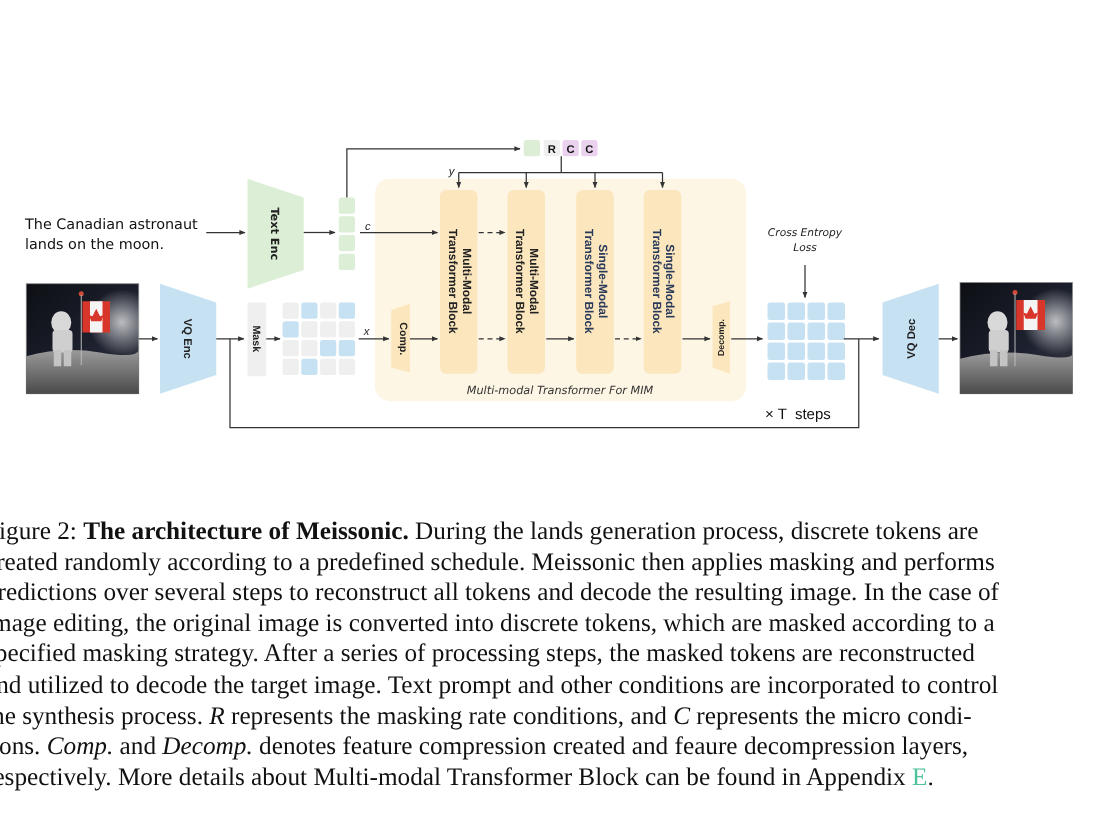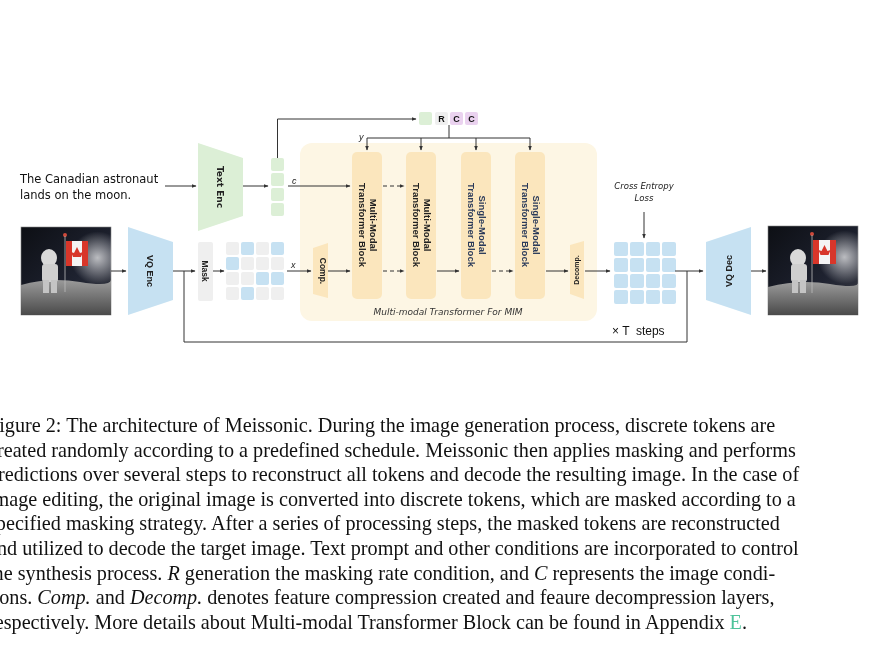--- a/index.html
+++ b/index.html
@@ -4,21 +4,21 @@
 <style>
   html, body { margin:0; padding:0; background:#ffffff; }
   body { width:890px; height:664px; position:relative; overflow:hidden; font-family:"Liberation Sans", sans-serif; }
   #diagram { position:absolute; left:0; top:0; width:890px; height:370px; }
   .caption {
     position:absolute; left:-12px; top:413px; width:890px;
     font-family:"Liberation Serif", serif; font-size:20.2px; line-height:24.6px; color:#111;
     text-align:justify; white-space:nowrap;
   }
   .caption .line { display:block; height:24.6px; }
-  .caption b { font-weight:normal; }
+  .caption b { font-weight:bold; }
   .caption i { font-style:italic; }
   .link-e { color:#4fc39a; }
 </style>
 </head>
 <body>
 
 <svg id="diagram" width="890" height="370" viewBox="0 0 890 370" xmlns="http://www.w3.org/2000/svg">
   <defs>
     <marker id="ah" viewBox="0 0 10 10" refX="9" refY="5" markerWidth="5" markerHeight="5" orient="auto">
       <path d="M0,1 L10,5 L0,9 z" fill="#333"></path>
@@ -200,22 +200,22 @@
     <rect x="819" y="240" width="11" height="24" fill="#f4f4f4"></rect>
     <path d="M824.5,245 l3,6 l3,-1 l-2,5 l-4,0 l-4,0 l-2,-5 l3,1 z" fill="#d8362a"></path>
     <ellipse cx="798" cy="258" rx="8" ry="9" fill="#d9d9d9"></ellipse>
     <rect x="791" y="264" width="16" height="18" rx="3" fill="#cfcfcf"></rect>
     <rect x="792" y="280" width="6" height="13" fill="#c4c4c4"></rect>
     <rect x="800" y="280" width="6" height="13" fill="#c4c4c4"></rect>
   </g>
 </svg>
 
 <div class="caption">
-  <span class="line"><span>Figure 2: </span><b>The architecture of Meissonic.</b><span> During the image generation process, discrete tokens are</span></span>
+  <span class="line"><span>Figure 2: </span><b>The architecture of Meissonic.</b><span> During the lands generation process, discrete tokens are</span></span>
   <span class="line">created randomly according to a predefined schedule. Meissonic then applies masking and performs</span>
   <span class="line">predictions over several steps to reconstruct all tokens and decode the resulting image. In the case of</span>
   <span class="line">image editing, the original image is converted into discrete tokens, which are masked according to a</span>
   <span class="line">specified masking strategy.  After a series of processing steps, the masked tokens are reconstructed</span>
   <span class="line">and utilized to decode the target image. Text prompt and other conditions are incorporated to control</span>
-  <span class="line"><span>the synthesis process. </span><i>R</i><span> generation the masking rate condition, and </span><i>C</i><span> represents the image condi-</span></span>
+  <span class="line"><span>the synthesis process. </span><i>R</i><span> represents the masking rate conditions, and </span><i>C</i><span> represents the micro condi-</span></span>
   <span class="line"><span>tions. </span><i>Comp.</i><span> and </span><i>Decomp.</i><span> denotes feature compression created and feaure decompression layers,</span></span>
   <span class="line"><span>respectively. More details about Multi-modal Transformer Block can be found in Appendix </span><span class="link-e">E</span><span>.</span></span>
 </div>
 
 </body></html>

